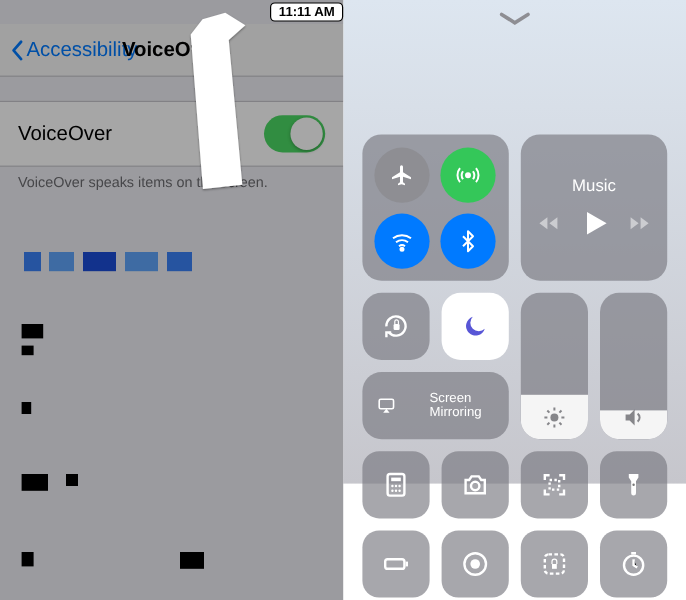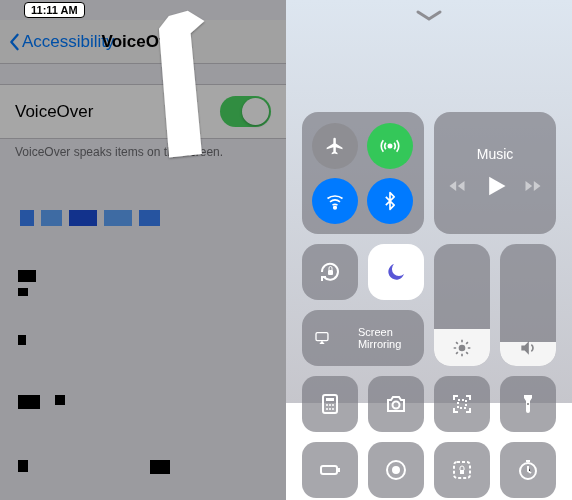--- a/index.html
+++ b/index.html
@@ -1,21 +1,21 @@
 <!DOCTYPE html>
 <html><head>
 <meta charset="utf-8">
 <style>
 * { margin:0; padding:0; box-sizing:border-box; font-family:-apple-system,Helvetica,Arial,sans-serif; }
 body { width:572px; height:500px; background:#fff; display:flex; overflow:hidden; }
 
 
 .left { position:relative; width:286px; height:500px; background:#efeff4; }
 .left .dim { position:absolute; inset:0; background:rgba(0,0,0,.35); pointer-events:none; }
-.statusbar { height:20px; display:flex; justify-content:flex-start; align-items:center;margin-left:24px; }
+.statusbar { height:20px; display:flex; justify-content:flex-end; align-items:center; }
 .time-pill { background:#fff; border-radius:4px; padding:1px 6px; font-size:11px; font-weight:600; border:1px solid #000; position:relative; z-index:20; }
 .nav { height:44px; display:flex; align-items:center; padding:0 8px; background:#f7f7f8; border-bottom:1px solid #c8c7cc; }
 .back { color:#007aff; font-size:17px; display:flex; align-items:center; gap:2px; }
 .back svg { width:12px; height:18px; }
 .nav-title { position:absolute; left:0; right:0; text-align:center; font-size:17px; font-weight:600; }
 .cell { background:#fff; border-top:1px solid #c8c7cc; border-bottom:1px solid #c8c7cc; padding:11px 15px; display:flex; align-items:center; justify-content:space-between; margin-top:20px; }
 .cell-label { font-size:17px; }
 .switch { width:51px; height:31px; background:#4cd964; border-radius:16px; position:relative; }
 .switch::after { content:""; position:absolute; right:2px; top:2px; width:27px; height:27px; background:#fff; border-radius:50%; box-shadow:0 1px 3px rgba(0,0,0,.3); }
 .desc { font-size:12px; color:#6d6d72; padding:6px 15px 0; }

